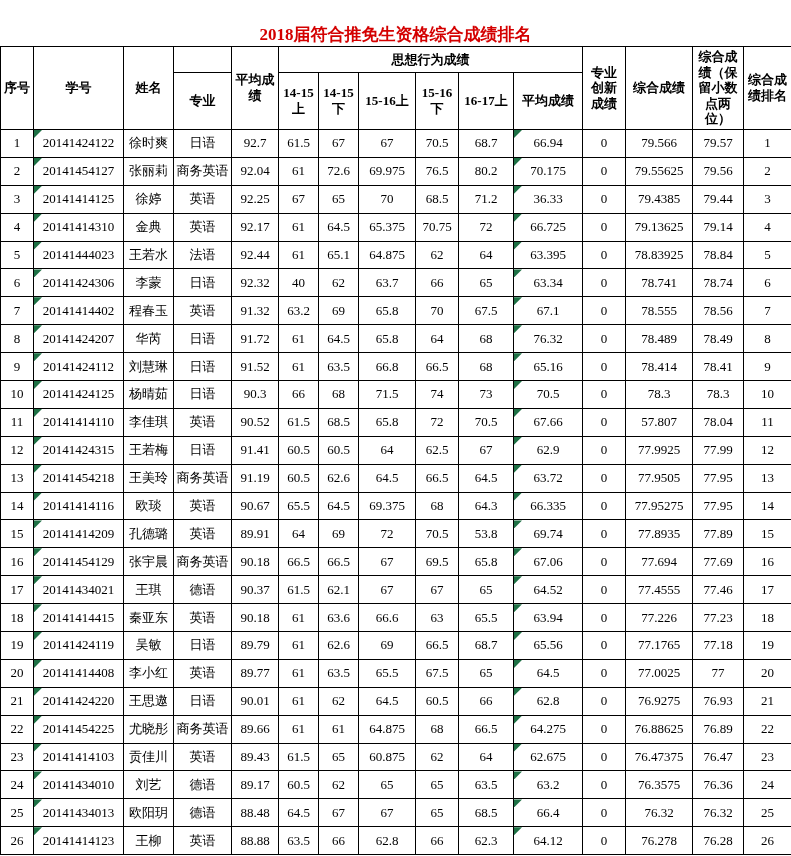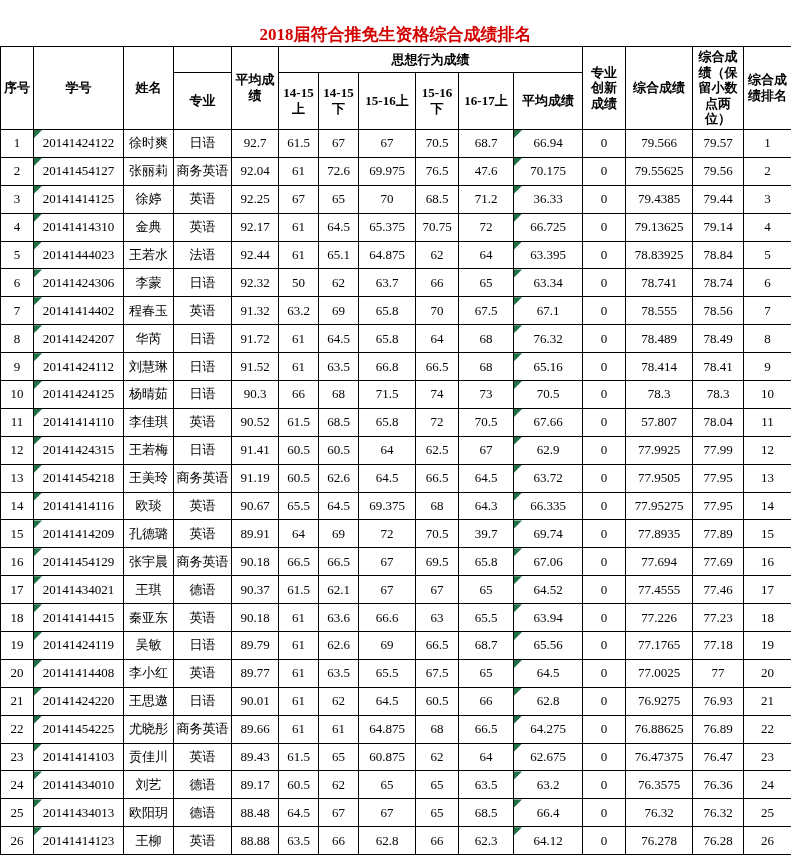--- a/index.html
+++ b/index.html
@@ -114,21 +114,21 @@
         <tr>
           <td><span>2</span></td>
           <td><span class="flag"></span><span>20141454127</span></td>
           <td><span>张丽莉</span></td>
           <td><span>商务英语</span></td>
           <td><span>92.04</span></td>
           <td><span>61</span></td>
           <td><span>72.6</span></td>
           <td><span>69.975</span></td>
           <td><span>76.5</span></td>
-          <td><span>47.6</span></td>
+          <td><span>80.2</span></td>
           <td><span class="flag"></span><span>70.175</span></td>
           <td><span>0</span></td>
           <td><span>79.55625</span></td>
           <td><span>79.56</span></td>
           <td><span>2</span></td>
         </tr>
         <tr>
           <td><span>3</span></td>
           <td><span class="flag"></span><span>20141414125</span></td>
           <td><span>徐婷</span></td>
@@ -178,21 +178,21 @@
           <td><span>78.83925</span></td>
           <td><span>78.84</span></td>
           <td><span>5</span></td>
         </tr>
         <tr>
           <td><span>6</span></td>
           <td><span class="flag"></span><span>20141424306</span></td>
           <td><span>李蒙</span></td>
           <td><span>日语</span></td>
           <td><span>92.32</span></td>
-          <td><span>50</span></td>
+          <td><span>40</span></td>
           <td><span>62</span></td>
           <td><span>63.7</span></td>
           <td><span>66</span></td>
           <td><span>65</span></td>
           <td><span class="flag"></span><span>63.34</span></td>
           <td><span>0</span></td>
           <td><span>78.741</span></td>
           <td><span>78.74</span></td>
           <td><span>6</span></td>
         </tr>
@@ -335,21 +335,21 @@
         <tr>
           <td><span>15</span></td>
           <td><span class="flag"></span><span>20141414209</span></td>
           <td><span>孔德璐</span></td>
           <td><span>英语</span></td>
           <td><span>89.91</span></td>
           <td><span>64</span></td>
           <td><span>69</span></td>
           <td><span>72</span></td>
           <td><span>70.5</span></td>
-          <td><span>39.7</span></td>
+          <td><span>53.8</span></td>
           <td><span class="flag"></span><span>69.74</span></td>
           <td><span>0</span></td>
           <td><span>77.8935</span></td>
           <td><span>77.89</span></td>
           <td><span>15</span></td>
         </tr>
         <tr>
           <td><span>16</span></td>
           <td><span class="flag"></span><span>20141454129</span></td>
           <td><span>张宇晨</span></td>

